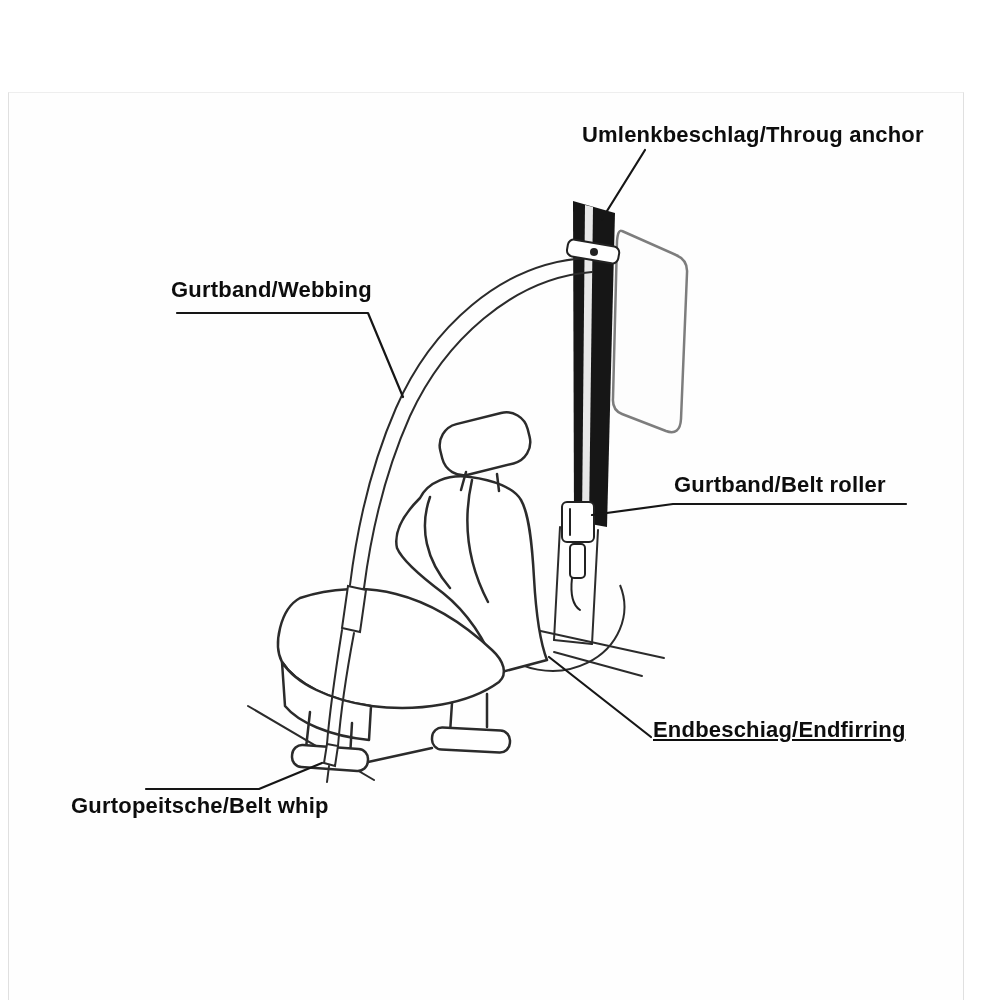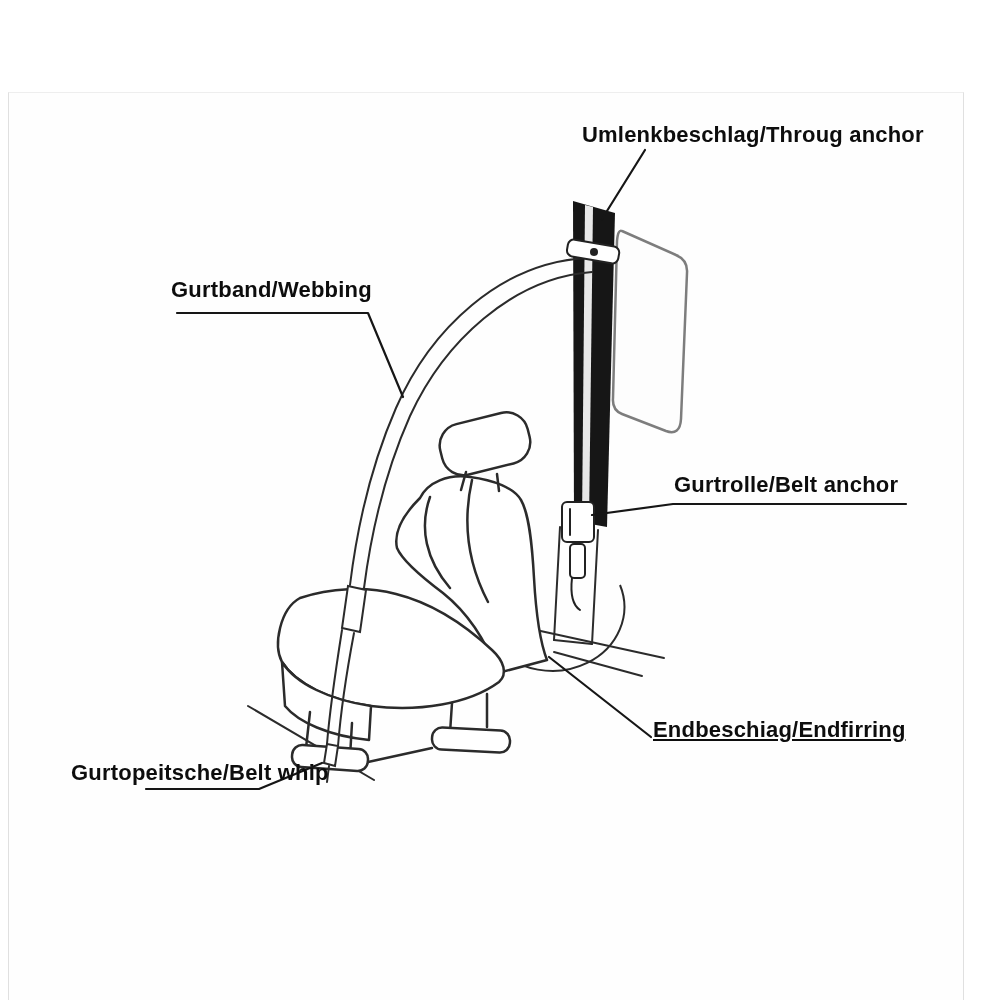--- a/index.html
+++ b/index.html
@@ -23,21 +23,21 @@
   svg.artwork{position:absolute;left:0;top:0;width:1000px;height:1000px;}
   .label{
     position:absolute;white-space:nowrap;
     font-size:22px;font-weight:bold;color:var(--label-text);
     letter-spacing:0.2px;
   }
   .lbl-through-anchor{left:582px;top:122px;}
   .lbl-webbing{left:171px;top:277px;}
   .lbl-belt-roller{left:674px;top:472px;}
   .lbl-end-fitting{left:653px;top:717px;text-decoration:underline;}
-  .lbl-belt-whip{left:71px;top:760px;}
+  .lbl-belt-whip{left:71px;top:793px;}
 </style>
 </head>
 <body>
 
 <div class="stage">
 
   <div class="scan-area"></div>
 
   <svg class="artwork" viewBox="0 0 1000 1000">
 
@@ -118,17 +118,17 @@
       <polyline points="645,150 602,219"></polyline>
       <polyline points="177,313 368,313 403,397"></polyline>
       <polyline points="906,504 673,504 592,515"></polyline>
       <polyline points="651,737 549,657"></polyline>
       <polyline points="146,789 259,789 322,763"></polyline>
     </g>
   </svg>
 
   <div class="label lbl-through-anchor">Umlenkbeschlag/Throug anchor</div>
   <div class="label lbl-webbing">Gurtband/Webbing</div>
-  <div class="label lbl-belt-roller">Gurtrolle/Belt anchor</div>
+  <div class="label lbl-belt-roller">Gurtband/Belt roller</div>
   <div class="label lbl-end-fitting">Endbeschiag/Endfirring</div>
   <div class="label lbl-belt-whip">Gurtopeitsche/Belt whip</div>
 
 </div>
 
 </body></html>

